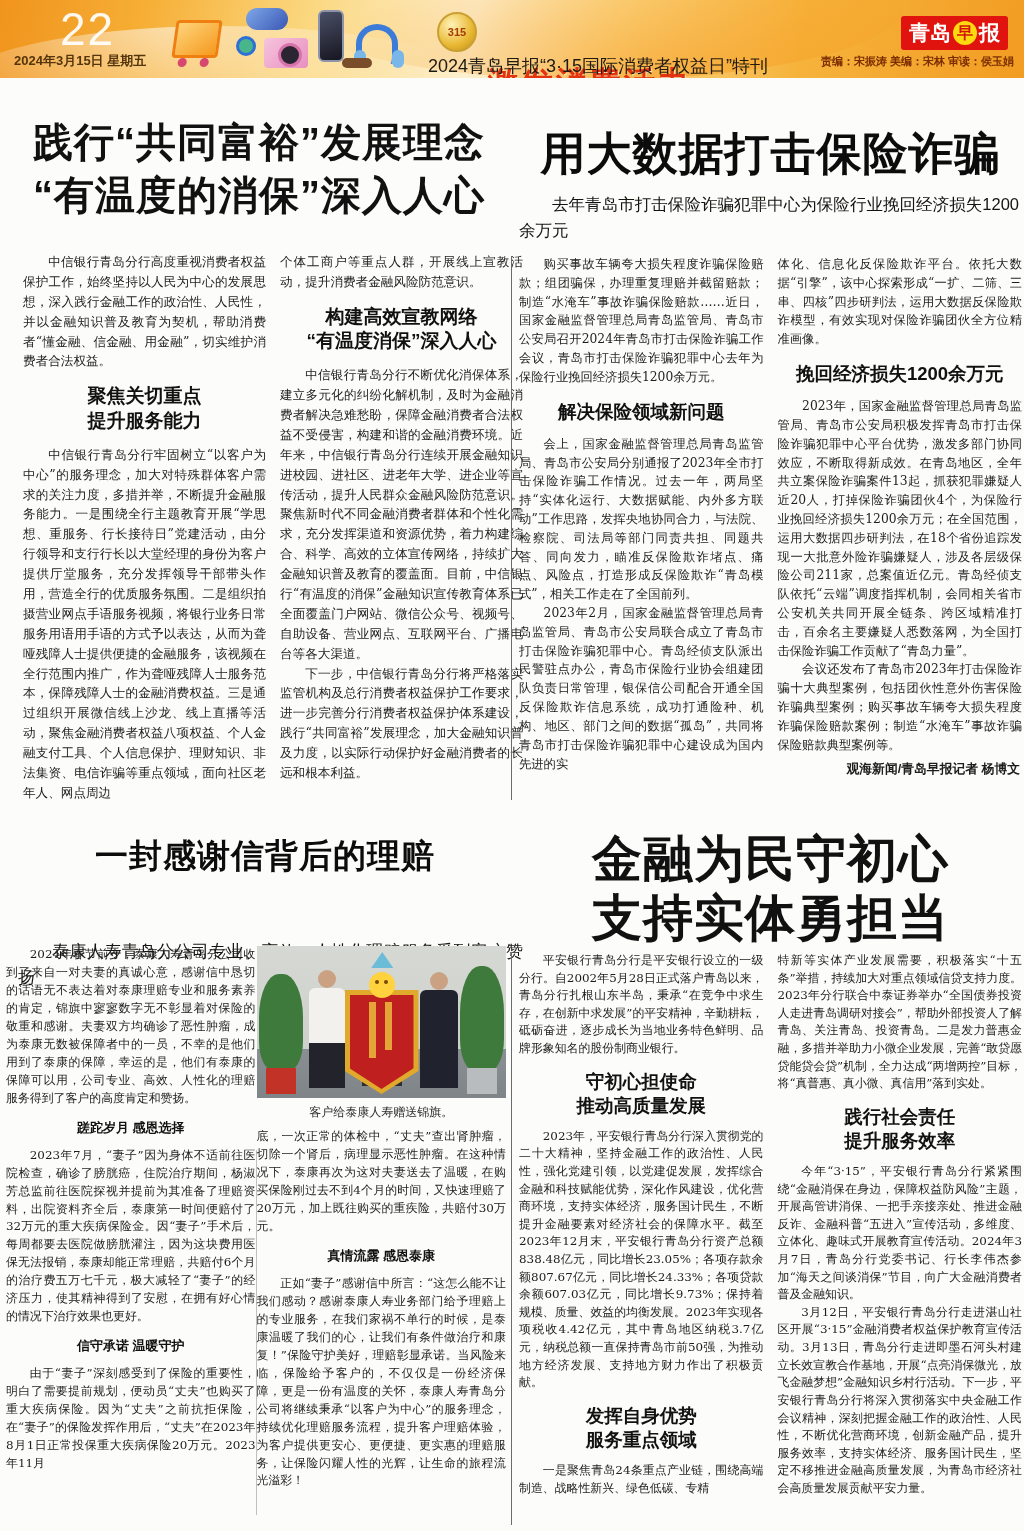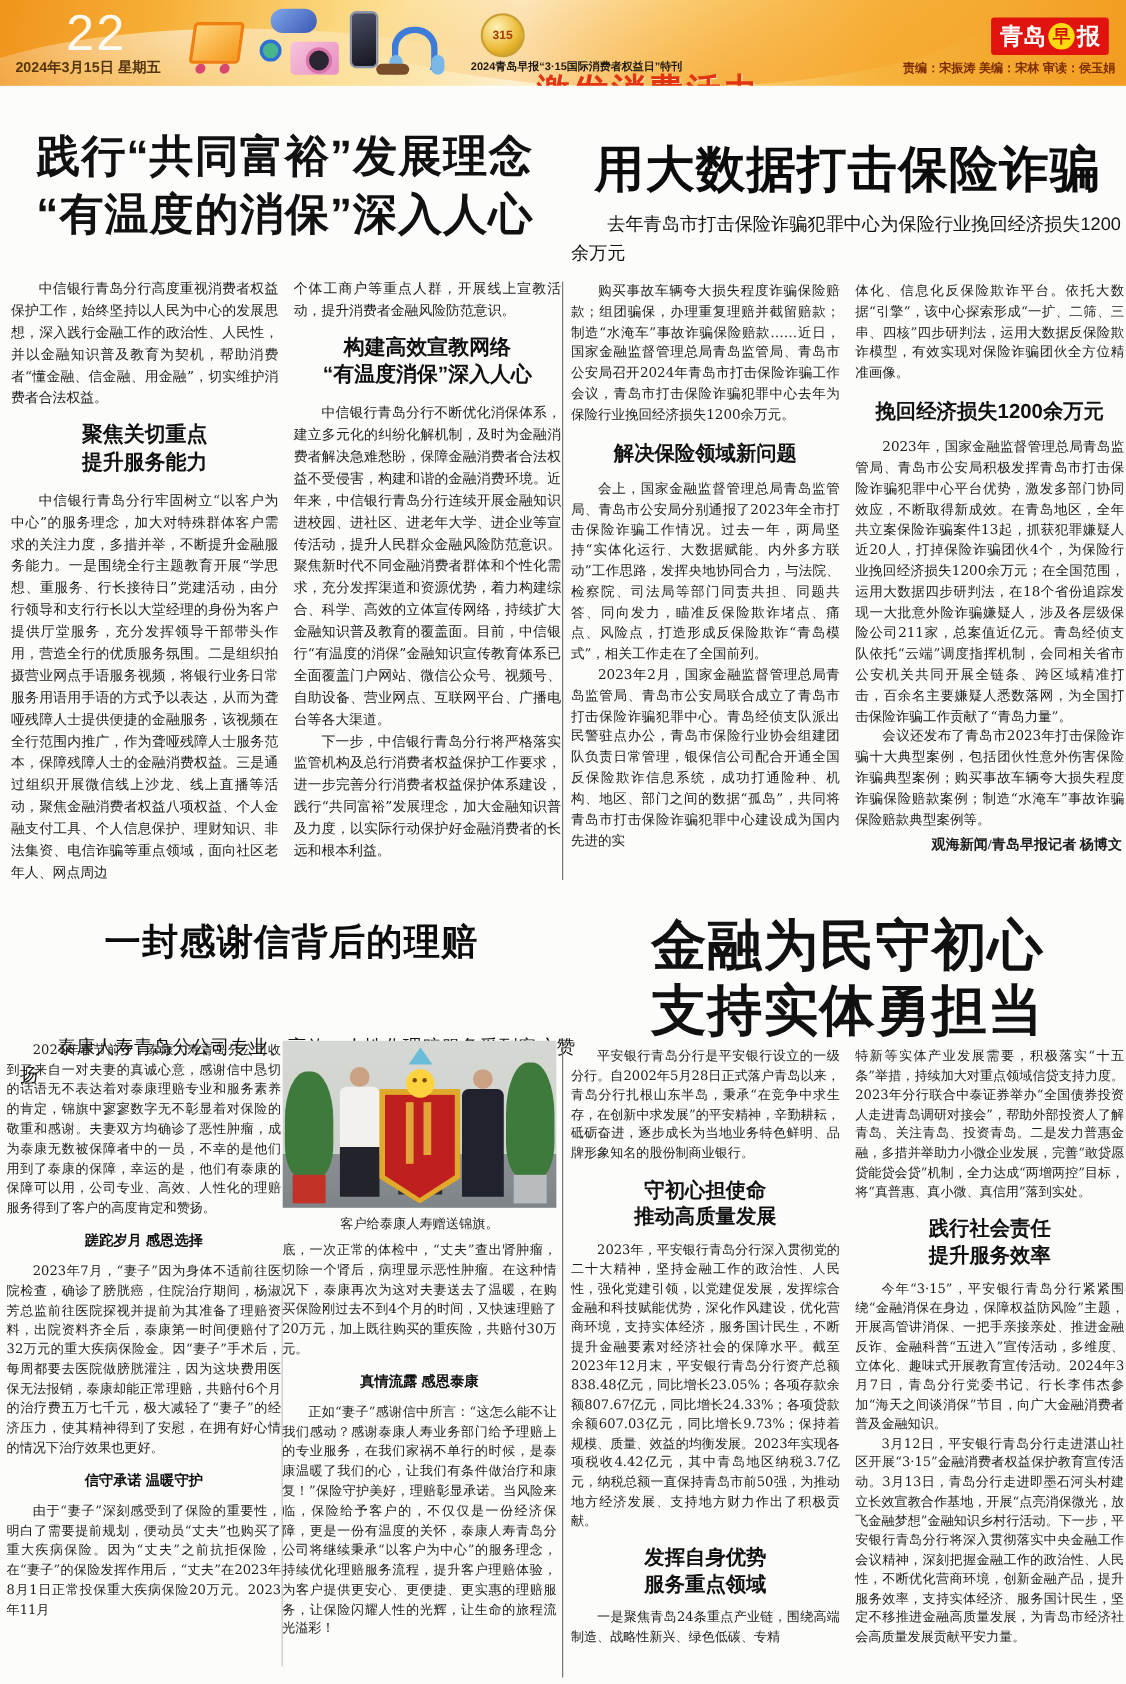--- a/index.html
+++ b/index.html
@@ -42,46 +42,46 @@
   .sunglasses { left:172px; top:52px; width:30px; height:10px; border-radius:5px; background:#7a4d2a; }
 
   .badge-315 { position:absolute; left:437px; top:12px; width:40px; height:40px; border-radius:50%;
     background:radial-gradient(circle at 35% 30%,#fff2b8,#e9b832 60%,#b98a1b); border:2px solid #caa032;
     z-index:3; display:flex; align-items:center; justify-content:center;
     font-family:"Liberation Sans",sans-serif; font-weight:700; font-size:11px; color:#a33c05; }
   .banner-title { position:absolute; left:488px; top:14px; width:280px; z-index:3;
     font-family:"Liberation Sans",sans-serif; font-size:31px; font-weight:900; color:#e23410;
     letter-spacing:3px; text-shadow:1px 1px 0 #f9e9b6; white-space:nowrap;margin-top:48px; }
   .banner-sub { position:absolute; left:428px; top:54px; width:360px; z-index:3;
-    font-family:"Liberation Sans",sans-serif; font-size:10px; font-weight:700; color:#1e1a12; white-space:nowrap; }
+    font-family:"Liberation Sans",sans-serif; font-size:18px; font-weight:400; color:#1e1a12; white-space:nowrap; }
   .masthead { position:absolute; right:16px; top:16px; z-index:3; background:#e0130e; border-radius:3px;
     padding:3px 8px; display:flex; align-items:center; gap:2px;
     font-family:"Liberation Sans",sans-serif; font-weight:900; font-size:21px; color:#fff; }
   .masthead .sun { width:24px; height:24px; border-radius:50%; background:#ffd90f; color:#d21207;
     font-size:16px; display:flex; align-items:center; justify-content:center; }
   .credits { position:absolute; right:10px; top:54px; z-index:3;
     font-family:"Liberation Sans",sans-serif; font-size:11px; font-weight:700; color:#7c2e00; white-space:nowrap; }
 
   
   .headline { position:absolute; font-family:"Liberation Sans",sans-serif; font-weight:900;
     color:#0c0c0c; text-align:center; letter-spacing:1px; line-height:1.32; }
   .deck { position:absolute; font-family:"Liberation Sans",sans-serif; color:#15140f;
     font-weight:500; text-align:justify; }
   .deck p { text-indent:2em; }
   .body-cols { position:absolute; display:flex; overflow:hidden; text-align:justify; }
   .col { flex:1 1 0; }
   .col p { margin:0; text-indent:2em; }
   .col p.cont { text-indent:0; }
   .sub { font-family:"Liberation Sans",sans-serif; font-weight:900; text-align:center;
     white-space:pre-line; color:#111; }
-  .byline { font-family:Liberation Serif, serif; font-weight:700; text-align:right;
+  .byline { font-family:Liberation Sans, sans-serif; font-weight:700; text-align:right;
     padding-right:2px; margin-top:4px; }
 
   
-  .a1-body { left:10px; top:252px; width:500px; height:581px; gap:14px;
+  .a1-body { left:23px; top:252px; width:500px; height:581px; gap:14px;
     font-size:12.6px; line-height:1.58; }
   .a1-body .sub { font-size:19px; line-height:1.3; margin:13px 0 11px; }
 
   .a2-body { left:519px; top:255px; width:503px; height:546px; gap:14px;
     font-size:12.3px; line-height:1.53; }
   .a2-body .sub { font-size:18.5px; line-height:1.3; margin:13px 0 11px; }
   .a2-body .byline { font-size:12.8px; }
 
   .a3-body { left:6px; top:946px; width:500px; height:585px; gap:1px;
     font-size:11.9px; line-height:1.51; }

